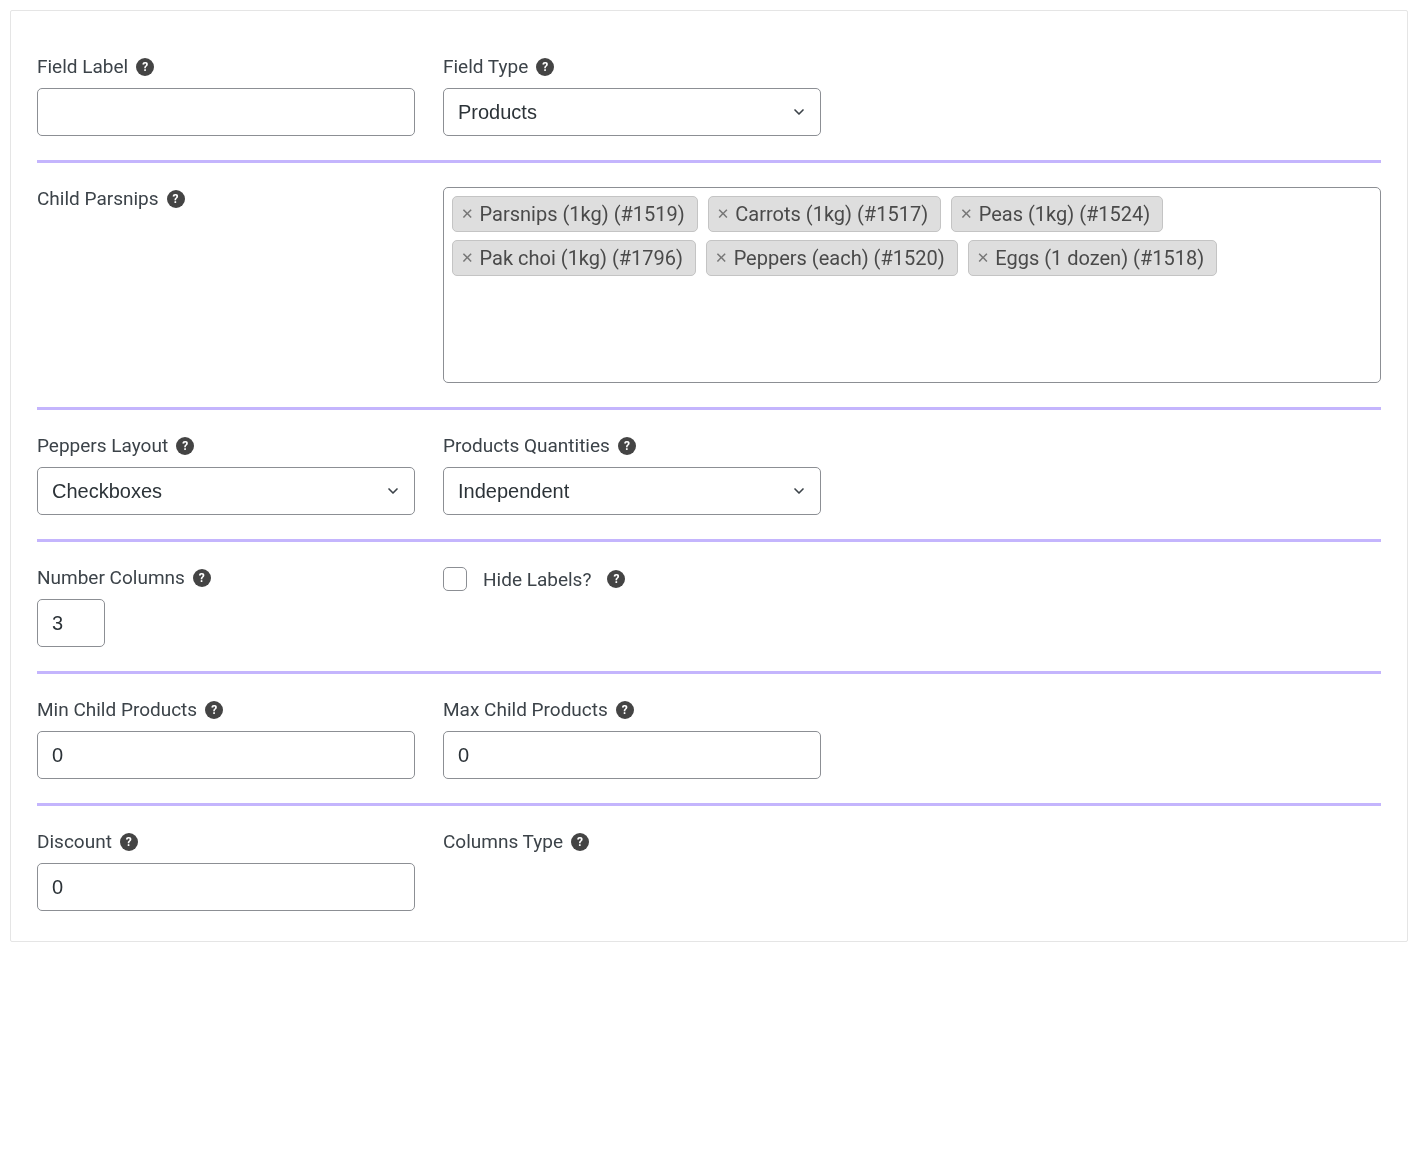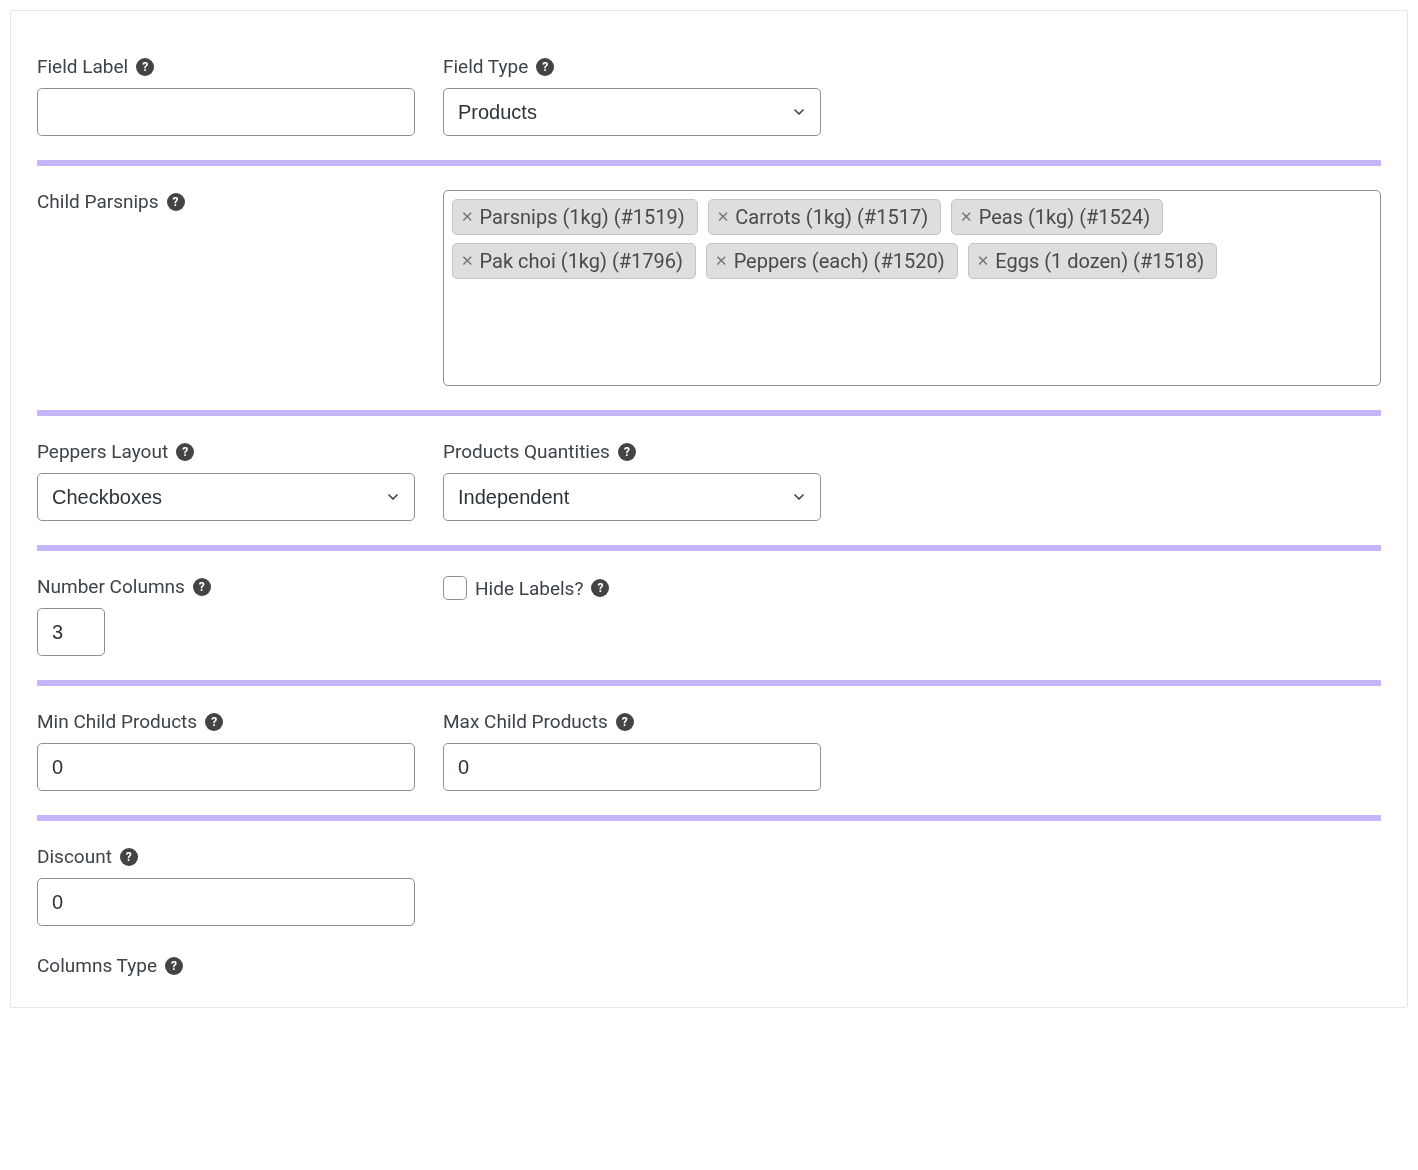--- a/index.html
+++ b/index.html
@@ -23,26 +23,25 @@
     font-size: 22px;
     font-weight: 700;
     padding: 10px 0 28px 0;
     border-bottom: 1px solid #ececec;
     margin-bottom: 0;
   }
   .row {
     display: flex;
     gap: 28px;
     padding: 24px 0;
-    border-bottom: 6px solid #c4b5fd;
+    border-bottom: 3px solid #c4b5fd;
     align-items: flex-start;
   }
   .row:last-child {
     border-bottom: none;
-    flex-direction: column;
   }
   .col {
     display: flex;
     flex-direction: column;
     gap: 10px;
   }
   .col-left {
     width: 378px;
     flex: 0 0 auto;
   }
@@ -146,21 +145,21 @@
   .tag-remove {
     font-size: 15px;
     color: #777;
     cursor: pointer;
     line-height: 1;
     font-weight: 400;
   }
   .checkbox-row {
     display: flex;
     align-items: center;
-    gap: 8px;
+    gap: 16px;
     height: 26px;
   }
   .checkbox {
     width: 24px;
     height: 24px;
     border: 1.5px solid #8c8f94;
     border-radius: 5px;
     background: #fff;
     cursor: pointer;
     appearance: none;

